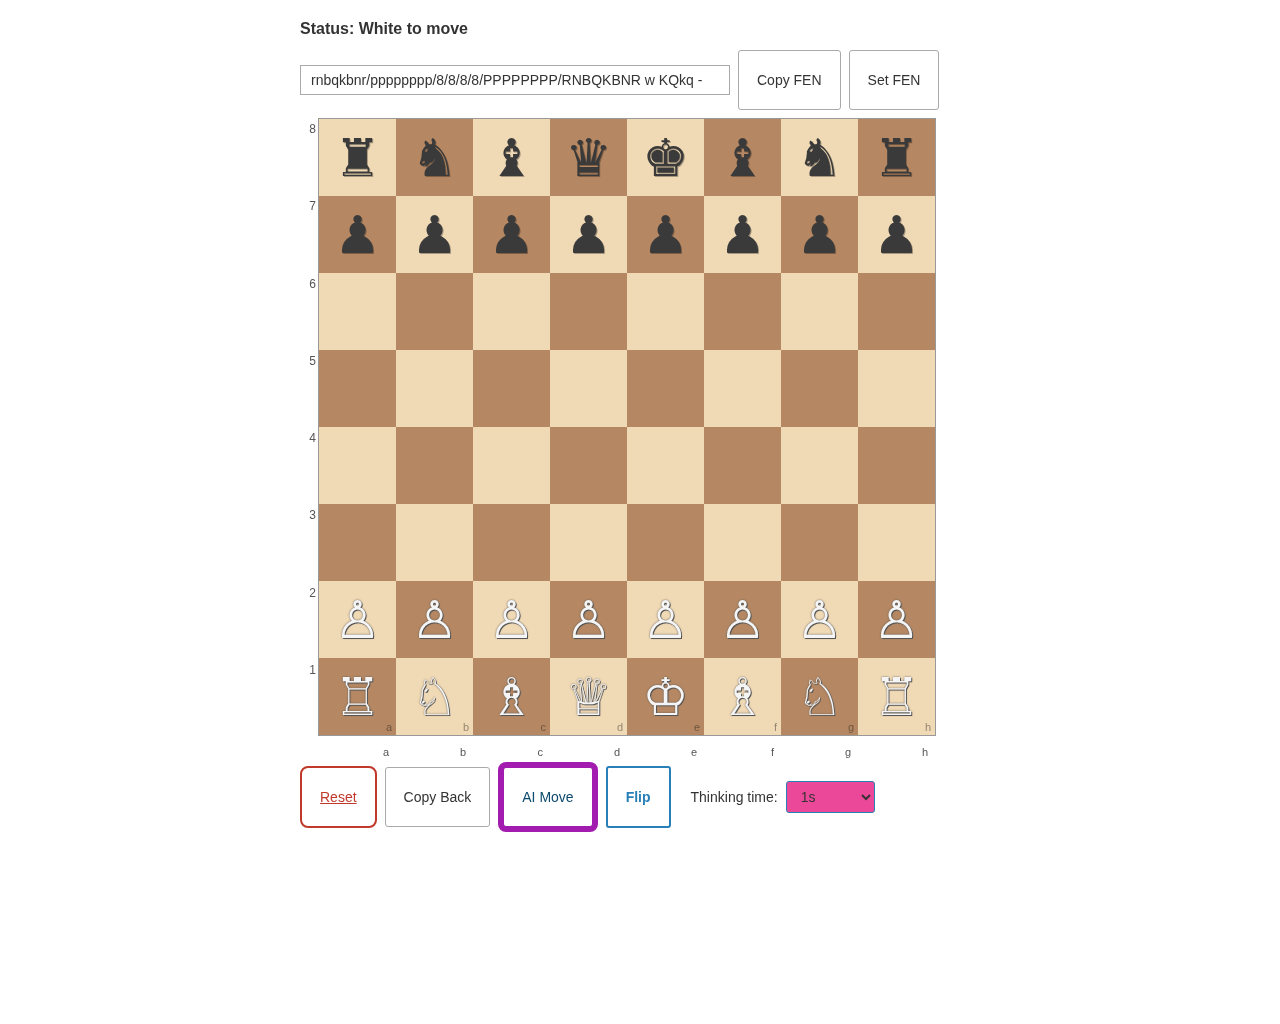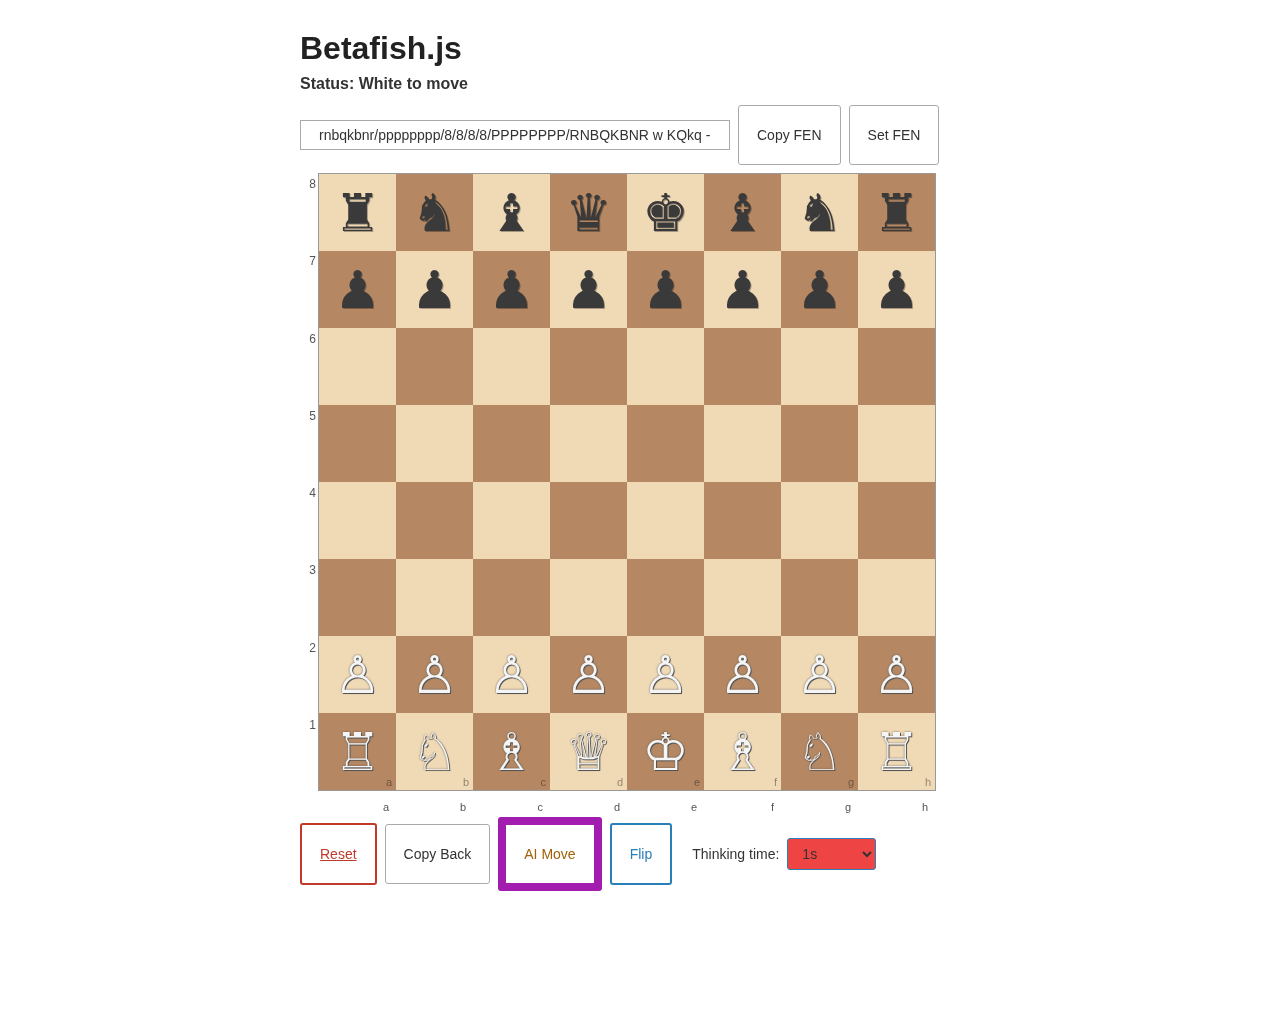--- a/index.html
+++ b/index.html
@@ -35,52 +35,53 @@
       font-weight: bold;
     }
     .fen-row {
       display: flex;
       align-items: center;
       gap: 8px;
       margin-bottom: 8px;
     }
     .fen-input {
       border: 1px solid #aaa;
-      padding: 6px 18px;
+      padding: 6px 10px;
       font-size: 14px;
       width: 430px;
       color: #333;
     }
     .btn {
       padding: 21px 18px;
       font-size: 14px;
       cursor: pointer;
       border-radius: 3px;
       border: 1px solid #aaa;
       background: white;
       color: #333;
     }
     .btn-reset {
       background: white;
       color: #c0392b;
       border: 2px solid #c0392b;
-      border-radius: 3px;
+      border-radius: 8px;
       text-decoration: underline;
     }
     .btn-ai {
       background: white;
-      color: #a16207;
-      border: 8px solid #a21caf;
-      border-radius: 3px;
+      color: #0c4a6e;
+      border: 6px solid #a21caf;
+      border-radius: 8px;
     }
     .btn-flip {
       background: white;
       color: #2980b9;
       border: 2px solid #2980b9;
       border-radius: 3px;
+      font-weight: bold;
     }
 
     
     .board-wrapper {
       display: flex;
       flex-direction: row;
       margin-bottom: 10px;
     }
     .rank-labels {
       display: flex;
@@ -146,21 +147,21 @@
       font-size: 14px;
       color: #333;
       margin-left: 12px;
     }
     .thinking-select {
       padding: 6px 30px 6px 10px;
       font-size: 14px;
       border: 1px solid #2980b9;
       border-radius: 3px;
       color: #333;
-      background: #ef4444;
+      background: #ec4899;
       appearance: auto;
     }
 
     .board-container {
       position: relative;
     }
     .file-labels-row {
       display: flex;
       margin-left: 18px;
     }
@@ -170,21 +171,20 @@
       padding-right: 6px;
       font-size: 11px;
       color: #555;
     }
   </style>
 </head>
 <body>
 
 <div class="main-container">
 
-  <h1 class="app-title">Betafish.js</h1>
   <div class="status-text">Status: White to move</div>
 
   <div class="fen-row">
     <input class="fen-input" type="text" value="rnbqkbnr/pppppppp/8/8/8/8/PPPPPPPP/RNBQKBNR w KQkq -" style="">
     <button class="btn">Copy FEN</button>
     <button class="btn">Set FEN</button>
   </div>
 
   <div class="board-container">
     <div class="board-wrapper">

